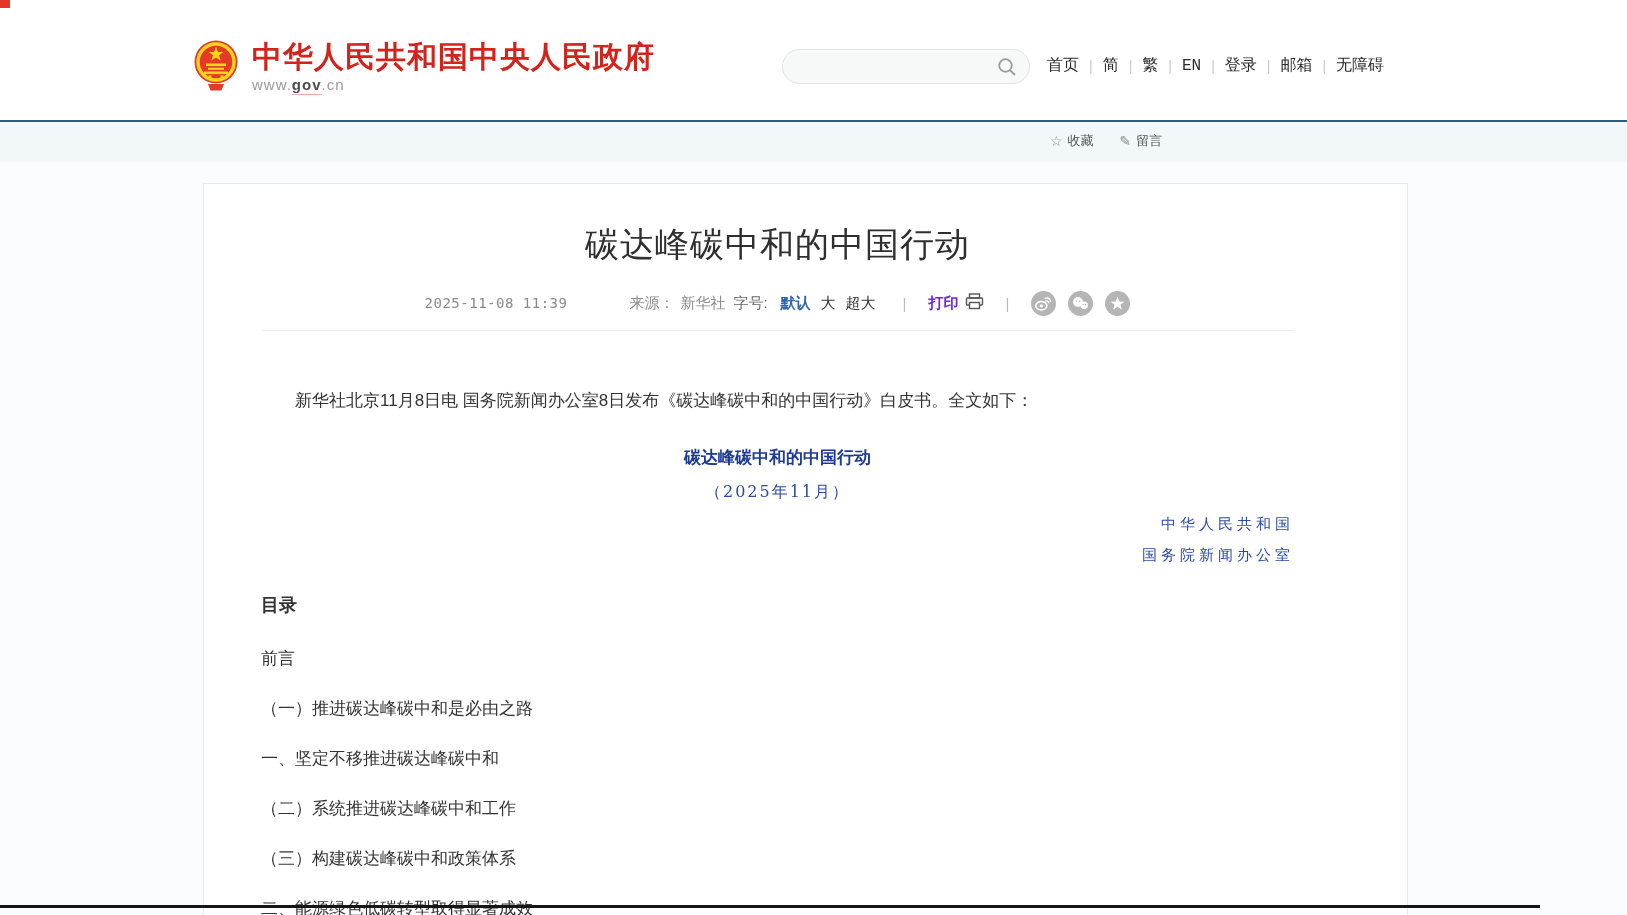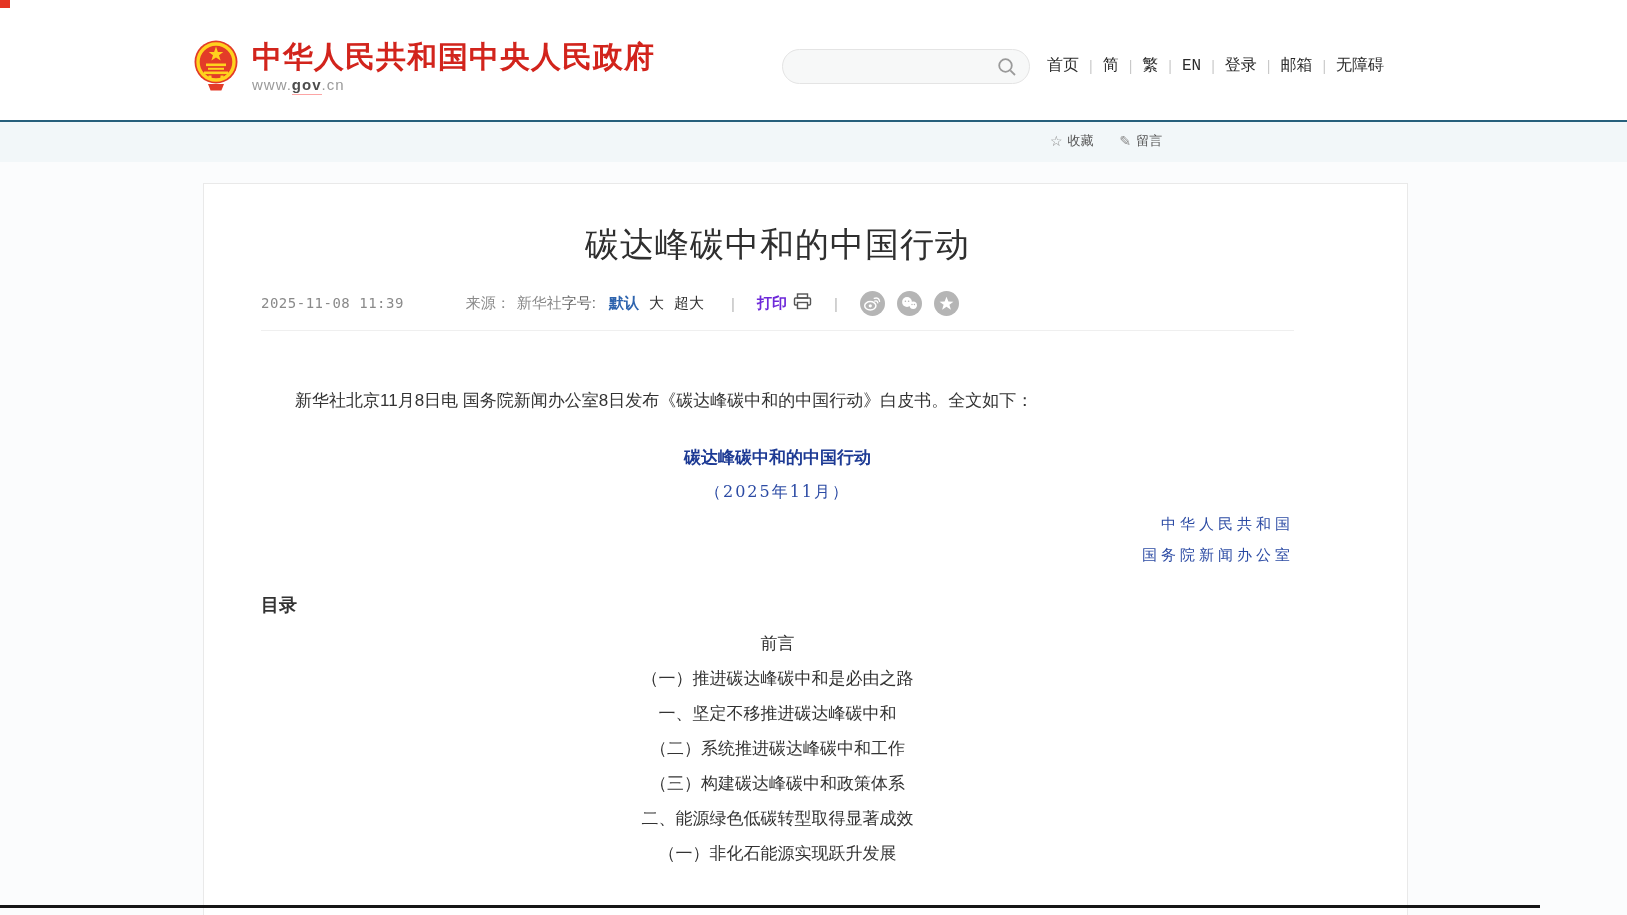--- a/index.html
+++ b/index.html
@@ -39,43 +39,43 @@
   .quick-link{display:flex;align-items:center;gap:5px;cursor:pointer;}
   .quick-link .glyph{font-size:14px;color:#8a8a8a;}
   
   .card{
     position:absolute;left:203px;top:183px;width:1205px;height:770px;
     background:#ffffff;border:1px solid #e9e9e9;box-sizing:border-box;
     padding:0 113px 0 57px;
   }
   .article-title{margin-top:36px;text-align:center;font-size:34px;font-weight:400;color:#2f2f2f;letter-spacing:1px;line-height:48px;}
   .meta-row{
-    display:flex;align-items:center;justify-content:flex-start;
-    padding-bottom:14px;border-bottom:1px solid #efefef;font-size:15px;
+    display:flex;align-items:center;justify-content:center;
+    padding-bottom:14px;border-bottom:1px solid #efefef;font-size:15px;gap:8px;
   }
   .meta-left{display:flex;align-items:center;color:#8a8a8a;}
   .meta-date{letter-spacing:0.5px;font-family:"DejaVu Sans Mono","Liberation Mono",monospace;font-size:14px;}
   .meta-source-label{margin-left:62px;}
   .meta-source{margin-left:6px;}
   .meta-right{display:flex;align-items:center;color:#666;}
   .fontsize-label{margin-right:8px;}
   .fs-opt{cursor:pointer;color:#333;margin:0 5px;}
   .fs-opt.active{color:#2e64ae;font-weight:bold;}
   .meta-sep{color:#b9b9b9;margin:0 22px;font-size:15px;}
   .print-link{display:flex;align-items:center;gap:6px;cursor:pointer;color:#6d28d9;font-weight:bold;}
   .share-icons{display:flex;align-items:center;gap:12px;}
   .share-icon{cursor:pointer;display:flex;}
   
   .lead{margin-top:55px;font-size:17px;color:#333;line-height:1.8;text-indent:2em;}
   .doc-title{margin-top:30px;text-align:center;font-size:17px;font-weight:bold;color:#1d3a94;}
   .doc-line{text-align:center;font-family:"DejaVu Serif","Liberation Serif",serif;color:#2c4ba4;}
   .doc-date{margin-top:13px;font-size:16px;letter-spacing:2px;}
   .doc-org{margin-top:12px;font-size:15px;letter-spacing:4px;text-align:right;}
   .toc-heading{margin-top:28px;font-size:18px;font-weight:bold;color:#333;}
-  .toc-item{margin-top:18px;font-size:17px;color:#333;line-height:17px;text-align:center;}
+  .toc-item{margin-top:33px;font-size:17px;color:#333;line-height:17px;}
   
   .bottom-line{position:absolute;left:0;top:905px;width:1540px;height:3px;background:#161616;}
 </style>
 </head>
 <body>
 
 <div class="header">
   <div class="corner-mark"></div>
 
   <div class="logo-wrap">

